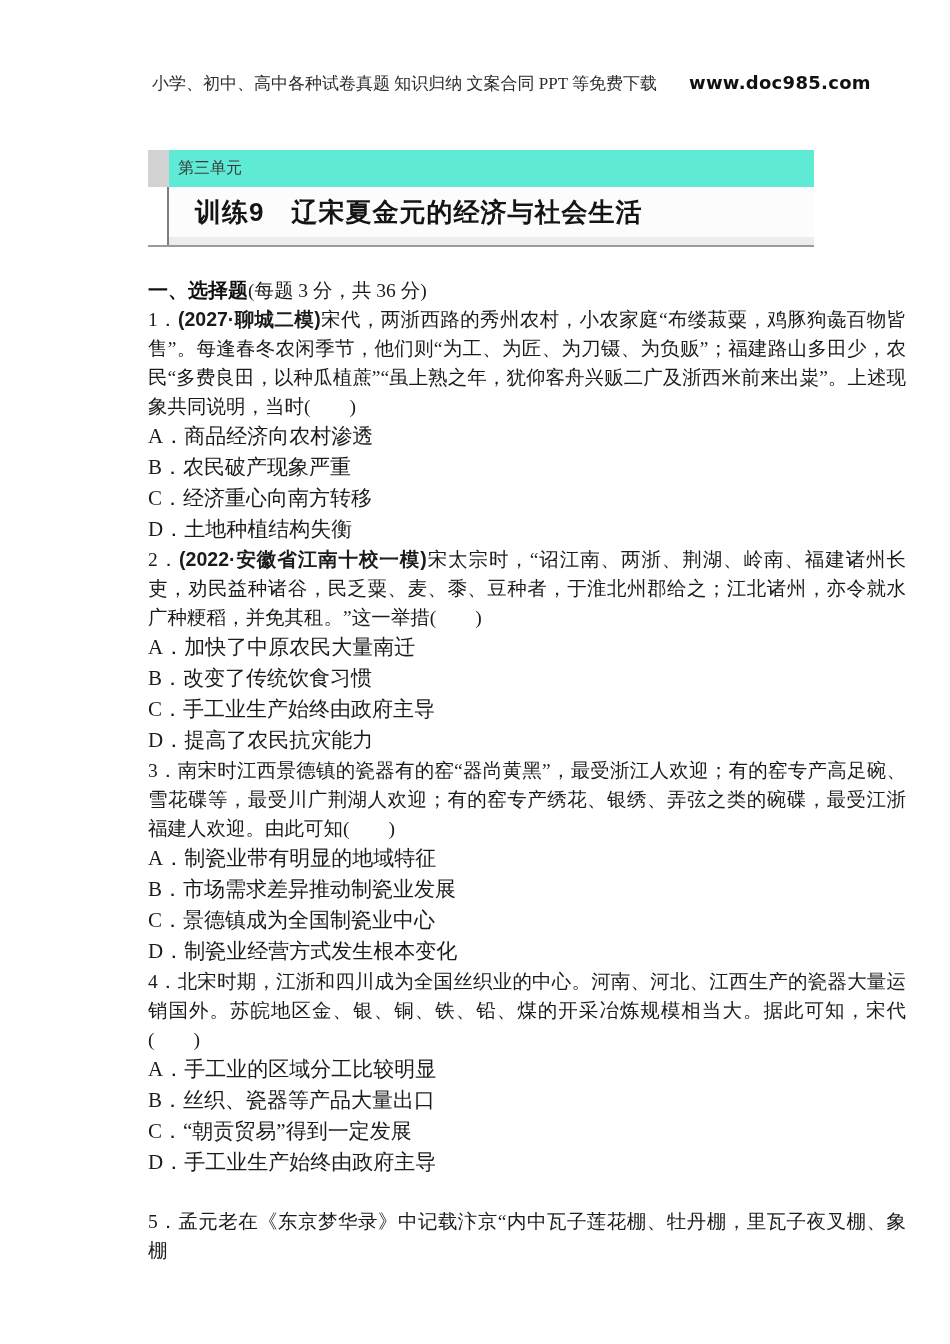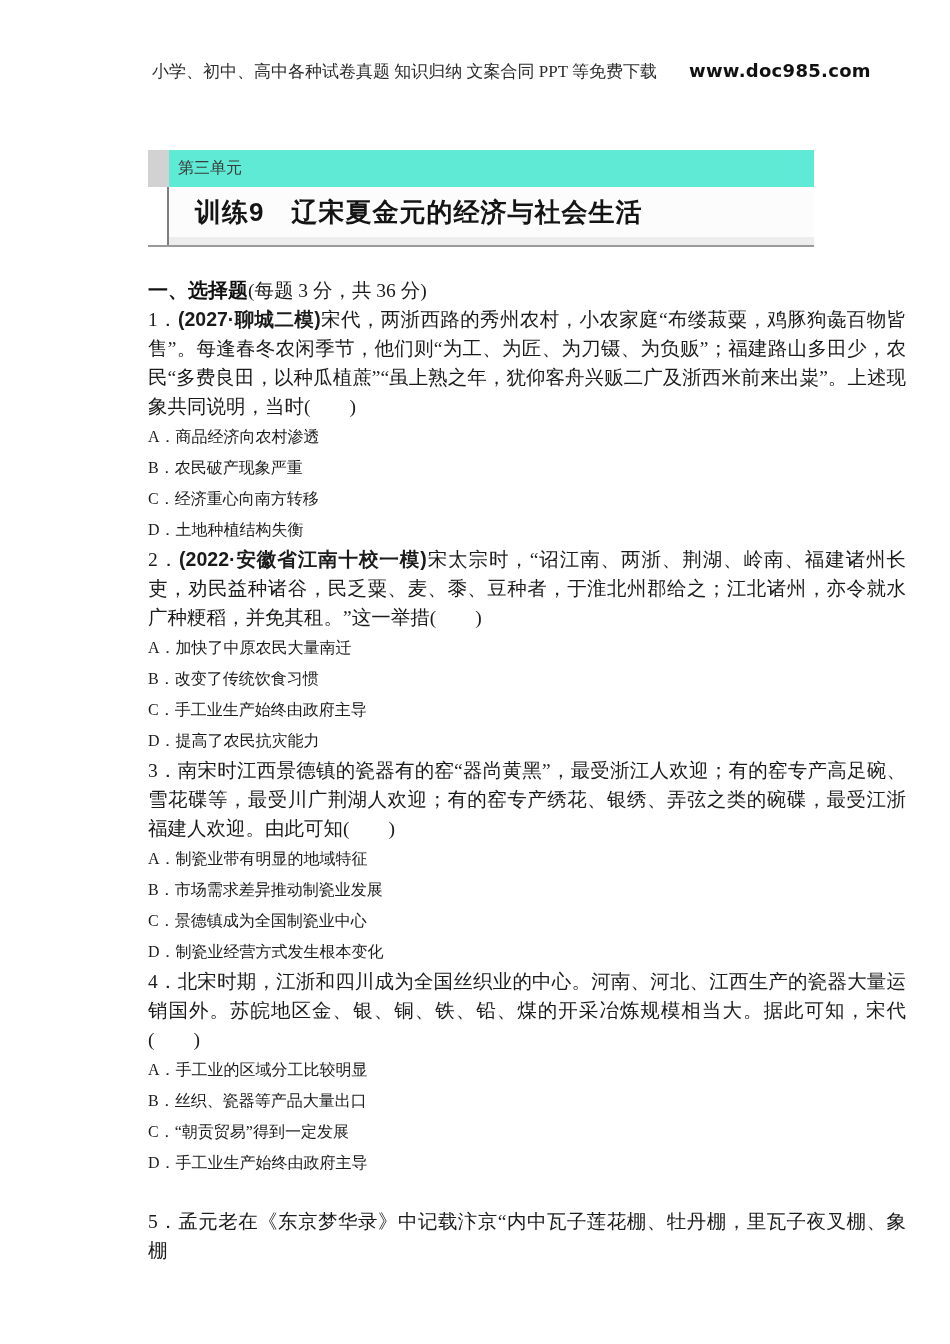--- a/index.html
+++ b/index.html
@@ -7,21 +7,21 @@
     width:950px; height:1344px;
     background:#ffffff;
     position:relative;
     font-family:"Liberation Serif","DejaVu Serif",serif;
     color:#1b1b1b;
     overflow:hidden;
   }
 
   
   .header-line {
-    position:absolute; top:60px; left:152px;
+    position:absolute; top:72px; left:152px;
     font-size:17px; color:#2b2b2b; white-space:nowrap;
   }
   .header-url {
     font-family:"DejaVu Sans","Liberation Sans",sans-serif;
     font-weight:bold; font-size:18px; color:#111;
     margin-left:32px; letter-spacing:0.3px;
   }
 
   
   .banner { position:absolute; top:150px; left:148px; width:666px; }
@@ -51,21 +51,21 @@
     font-weight:bold; font-size:20px; color:#101010;
   }
   .q-para {
     font-size:19.5px; line-height:29px;
     text-align:justify; text-justify:inter-ideograph;
   }
   .q-source {
     font-family:"Liberation Sans","DejaVu Sans",sans-serif;
     font-weight:bold;
   }
-  .q-option { font-size:16px; line-height:31px; }
+  .q-option { font-size:21px; line-height:31px; }
   .question-block:last-child { margin-top:29px; }
 </style>
 </head>
 <body>
 
 <div class="header-line">
   <span>小学、初中、高中各种试卷真题 知识归纳 文案合同 PPT 等免费下载</span><span class="header-url">www.doc985.com</span>
 </div>
 
 <div class="banner">

